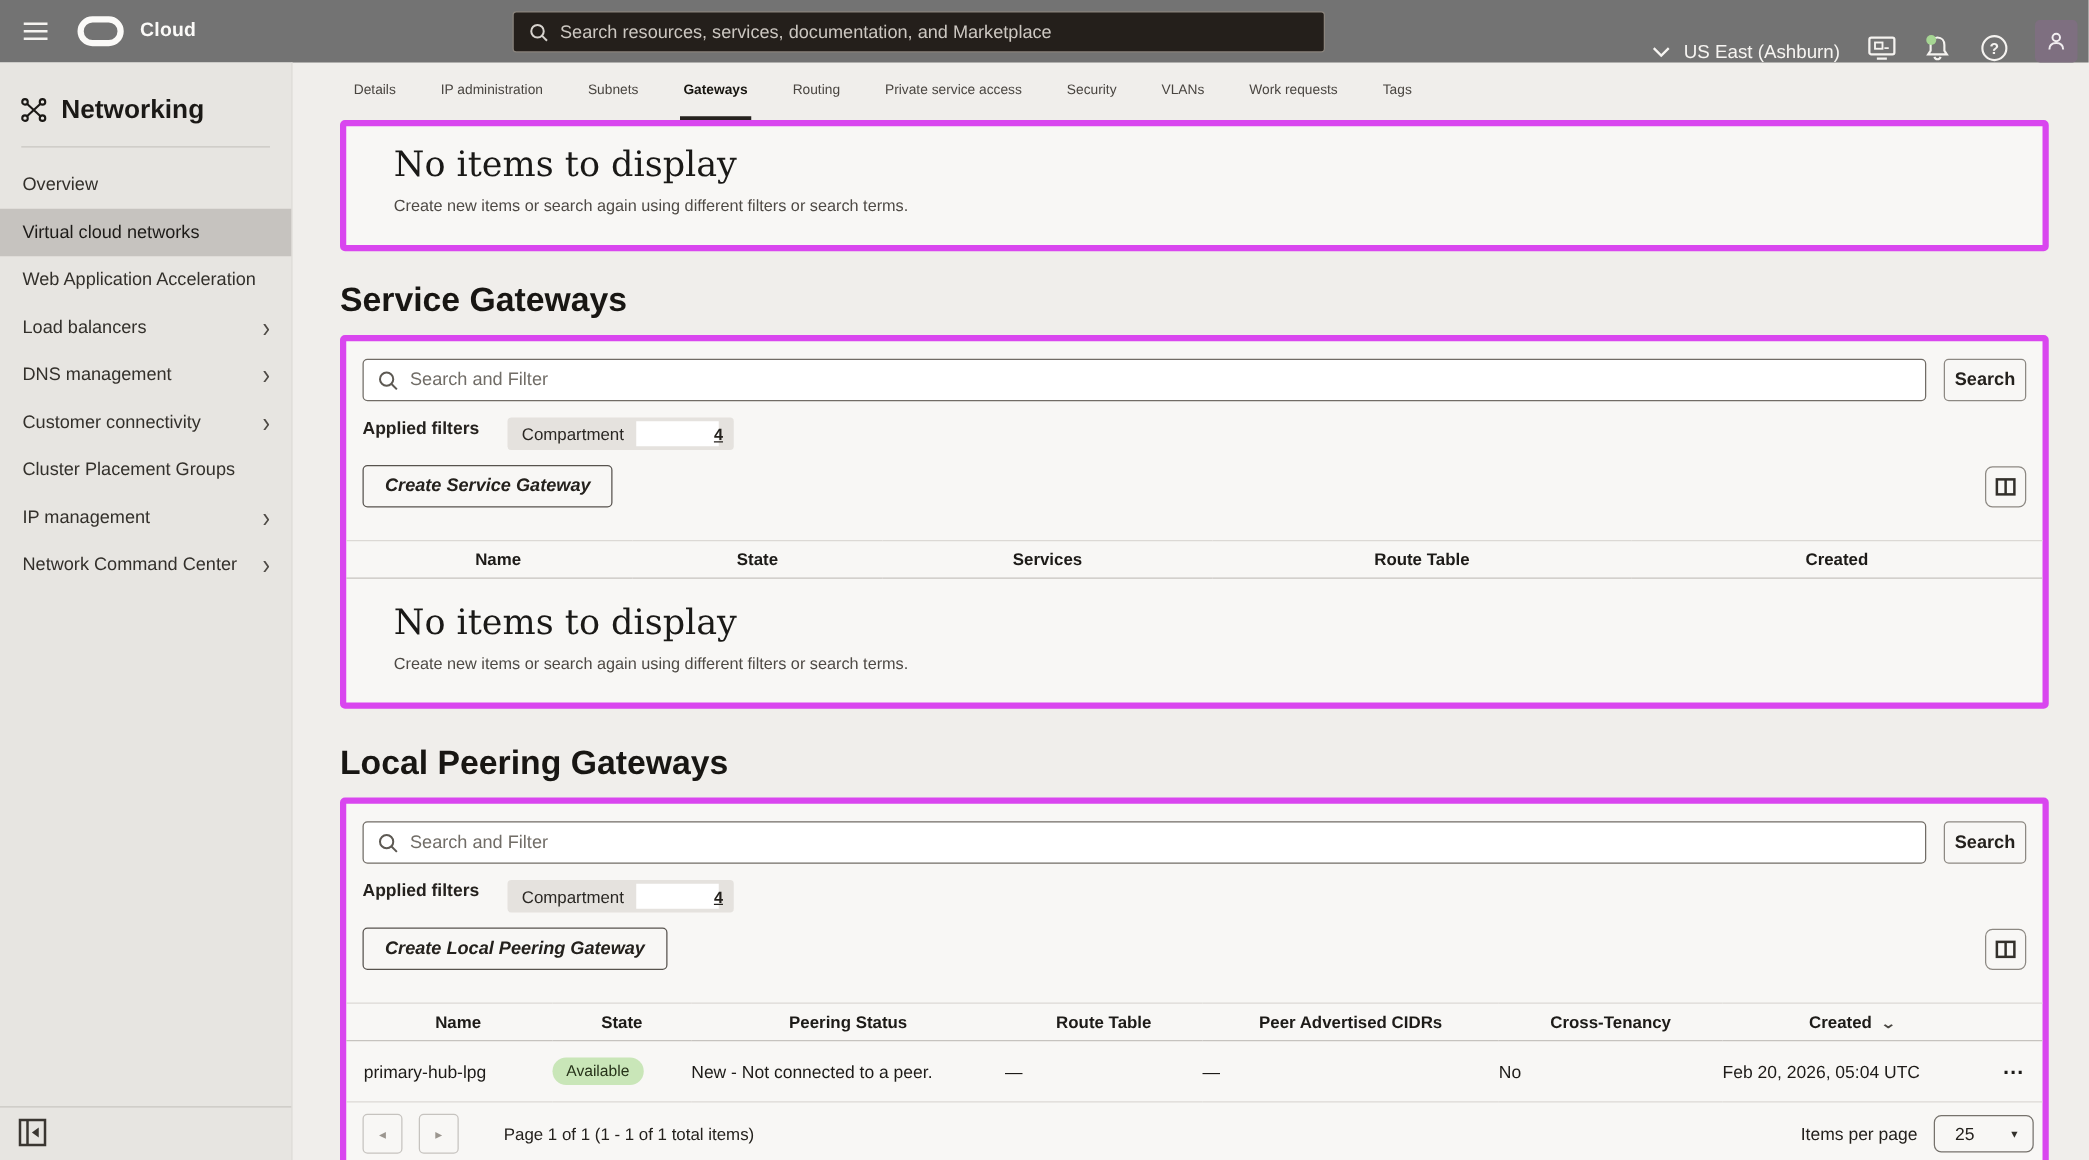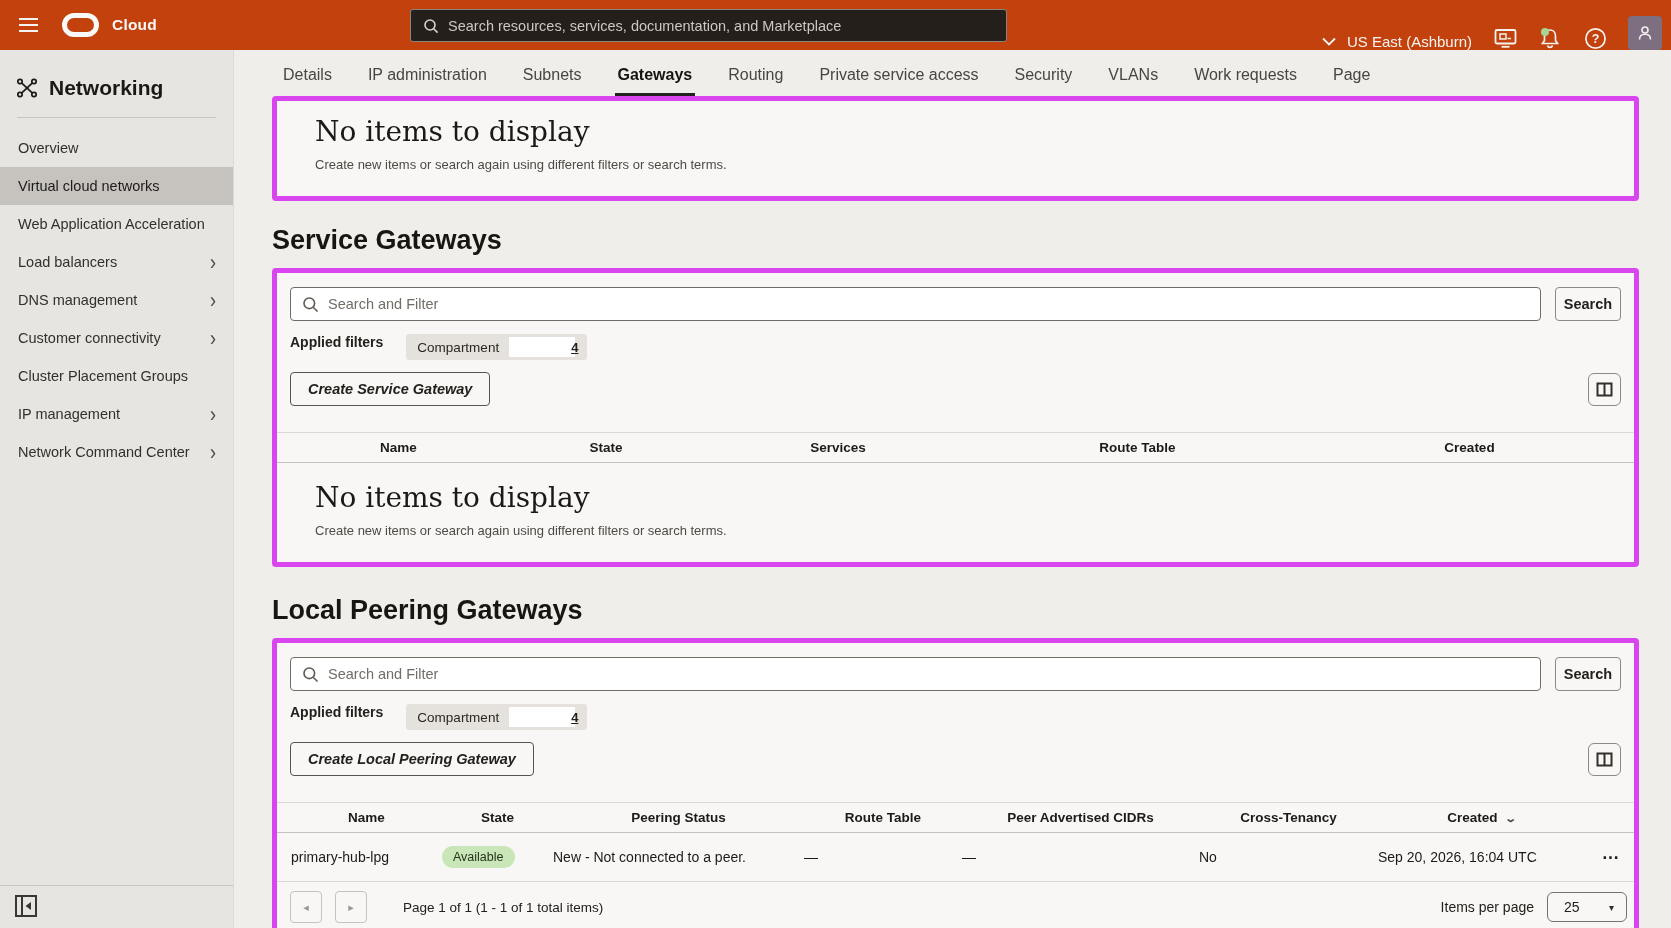--- a/index.html
+++ b/index.html
@@ -7,29 +7,29 @@
   body {
     font-family:"Liberation Sans", sans-serif;
     background:#f0eeeb;
     color:#1d1b18;
     position:relative;
     overflow:hidden;
   }
   
   .topbar {
     position:absolute; top:0; left:0; width:1671px; height:50px;
-    background:#c2410c; display:flex; align-items:center;
+    background:#737373; display:flex; align-items:center;
   }
   .hamburger { width:44px; height:50px; display:flex; flex-direction:column; justify-content:center; align-items:center; gap:4px; margin-left:6px; cursor:pointer; }
   .hamburger span { display:block; width:19px; height:2px; background:#f5f3f0; }
   .brand { display:flex; align-items:center; gap:13px; margin-left:12px; }
   .oracle-o { width:37px; height:24px; border:5px solid #fbfaf8; border-radius:12px; }
   .brand-text { color:#fbfaf8; font-size:15.5px; font-weight:700; letter-spacing:.2px; }
   .hdr-search {
-    position:absolute; left:410px; top:9px; width:597px; height:33px;
+    position:absolute; left:410px; top:9px; width:650px; height:33px;
     background:#241f1b; border:1px solid #8a847d; border-radius:3px;
     display:flex; align-items:center; padding-left:12px;
   }
   .hdr-search input {
     background:transparent; border:none; outline:none; color:#e8e5e1;
     font-size:14.5px; flex:1; margin-left:9px; font-family:"Liberation Sans",sans-serif;
   }
   .hdr-search input::placeholder { color:#ccc7c1; opacity:1; }
   .hdr-right { position:absolute; right:9px; top:0; height:50px; display:flex; align-items:flex-end; gap:21px; }
   .region { display:flex; align-items:center; gap:11px; color:#f7f5f2; font-size:15px; cursor:pointer; }
@@ -48,21 +48,21 @@
     height:38px; display:flex; align-items:center; justify-content:space-between;
     padding:0 17px 0 18px; font-size:14.5px; color:#33302b; cursor:pointer;
   }
   .sb-item.selected { background:#c6c3bf; color:#1d1b18; }
   .sb-chevron { color:#4e4a45; font-size:18px; line-height:1; font-weight:400; transform:scaleY(1.25); }
   .sb-bottom-divider { position:absolute; left:0; right:0; bottom:42px; height:1px; background:#c9c6c1; }
   .collapse-btn { position:absolute; left:14px; bottom:10px; width:24px; height:24px; background:transparent; border:none; cursor:pointer; padding:0; }
   
   .main { position:absolute; top:50px; left:234px; width:1437px; height:878px; overflow:hidden; }
   .tabbar { display:flex; gap:30px; padding:16px 0 0 46px; height:46px; }
-  .tab { font-size:16px; color:#494540; padding:0 3px 11px 3px; cursor:pointer; white-space:nowrap; }
+  .tab { font-size:11px; color:#494540; padding:0 3px 11px 3px; cursor:pointer; white-space:nowrap; }
   .tab.active { color:#16140f; font-weight:700; border-bottom:3px solid #25221e; }
   .card {
     margin-left:38px; width:1367px;
     background:#f8f7f5; border:5px solid #d946ef; border-radius:4px;
   }
   .empty-block { padding:14px 0 24px 38px; }
   .empty-title { font-family:"DejaVu Serif", serif; font-size:28px; color:#1a1917; }
   .empty-sub { font-size:13px; color:#4e4a45; margin-top:9px; }
   .section-title { margin:24px 0 12px 38px; font-size:27px; font-weight:700; color:#181613; }
   .card-inner { padding:14px 13px 0 13px; }
@@ -236,21 +236,21 @@
   <div class="tabbar">
     <div class="tab">Details</div>
     <div class="tab">IP administration</div>
     <div class="tab">Subnets</div>
     <div class="tab active">Gateways</div>
     <div class="tab">Routing</div>
     <div class="tab">Private service access</div>
     <div class="tab">Security</div>
     <div class="tab">VLANs</div>
     <div class="tab">Work requests</div>
-    <div class="tab">Page</div>
+    <div class="tab">Tags</div>
   </div>
 
   <div class="card">
     <div class="empty-block">
       <div class="empty-title">No items to display</div>
       <div class="empty-sub">Create new items or search again using different filters or search terms.</div>
     </div>
   </div>
 
   <div class="section-title">Service Gateways</div>
@@ -363,21 +363,21 @@
         </tr>
       </thead>
       <tbody>
         <tr>
           <td class="first">primary-hub-lpg</td>
           <td><span class="pill">Available</span></td>
           <td>New - Not connected to a peer.</td>
           <td>—</td>
           <td>—</td>
           <td>No</td>
-          <td>Sep 20, 2026, 16:04 UTC</td>
+          <td>Feb 20, 2026, 05:04 UTC</td>
           <td class="ellipsis-cell">⋯</td>
         </tr>
       </tbody>
     </table>
     <div class="pagination">
       <button class="page-btn">◂</button>
       <button class="page-btn">▸</button>
       <span class="page-summary">Page 1 of 1 (1 - 1 of 1 total items)</span>
       <div class="pag-right">
         <span class="ipp-label">Items per page</span>

